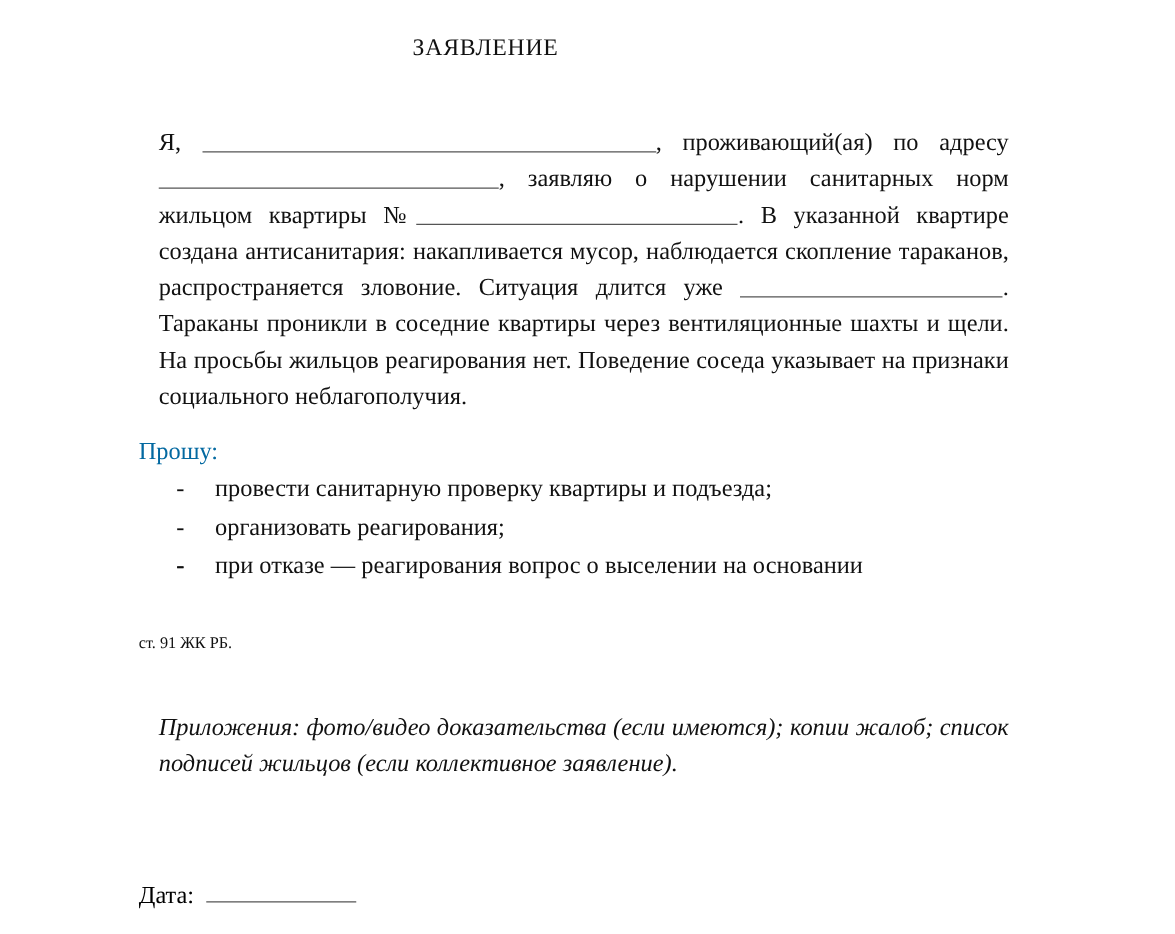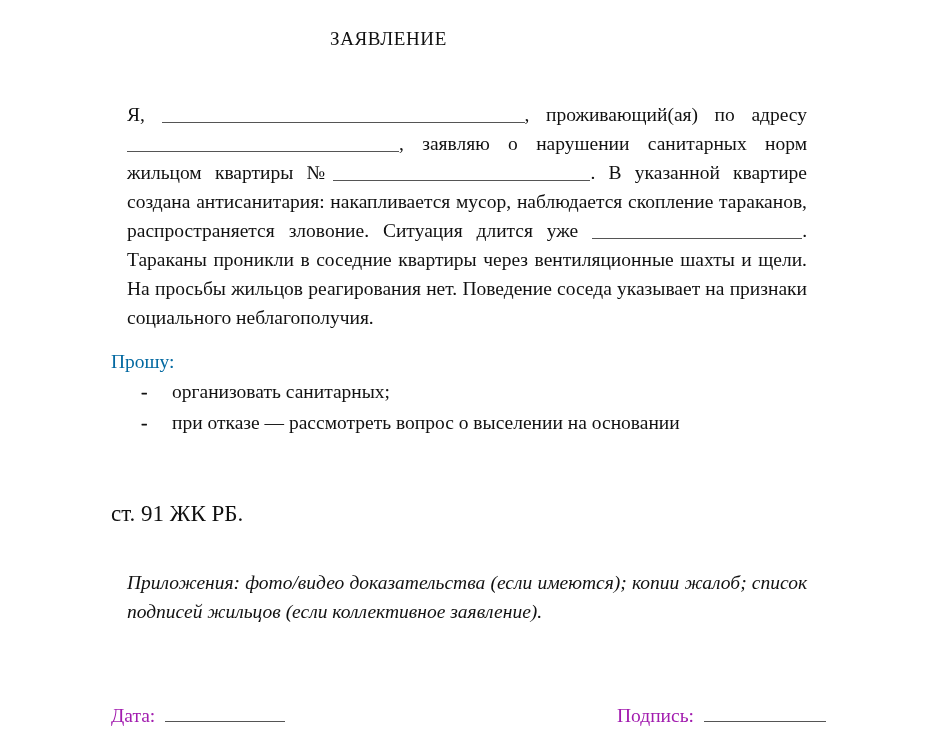--- a/index.html
+++ b/index.html
@@ -82,21 +82,21 @@
   }
   .ask-item .dash {
     position: absolute;
     left: 30px;
     top: 0;
   }
   .ask-tail {
     position: absolute;
     left: 111px;
     top: 499px;
-    font-size: 23px;
+    font-size: 13px;
     line-height: 29px;
     color: #111111;
   }
 
   .attach-block {
     position: absolute;
     left: 111px;
     top: 552px;
     width: 712px;
     font-style: italic;
@@ -104,21 +104,21 @@
 
   .footer {
     position: absolute;
     left: 111px;
     top: 703px;
     width: 715px;
     display: flex;
     justify-content: space-between;
     align-items: baseline;
     font-size: 19.5px;
-    color: #a21caf;
+    color: #000000;
   }
   .foot-cell {
     display: flex;
     align-items: baseline;
     white-space: nowrap;
   }
   .foot-label { margin-right: 10px; }
   .foot-rule {
     display: inline-block;
     width: 120px;
@@ -134,36 +134,32 @@
 
   <div class="doc-title">ЗАЯВЛЕНИЕ</div>
 
   <div class="body-block">
     <p class="just"><span>Я,</span> <span class="blank blank-a"></span><span>, проживающий(ая) по адресу</span> <span class="blank blank-b"></span><span>, заявляю о нарушении санитарных норм жильцом квартиры №</span><span class="blank blank-c"></span><span>. В указанной квартире создана антисанитария: накапливается мусор, наблюдается скопление тараканов, распространяется зловоние. Ситуация длится уже</span> <span class="blank blank-d"></span><span>. Тараканы проникли в соседние квартиры через вентиляционные шахты и щели. На просьбы жильцов реагирования нет. Поведение соседа указывает на признаки социального неблагополучия.</span></p>
   </div>
 
   <div class="ask-label">Прошу:</div>
 
   <div class="ask-list">
+    <span class="ask-item"><span class="dash">-</span><span>провести санитарную проверку квартиры и подъезда;</span></span>
+    <span class="ask-item"><span class="dash">-</span><span>организовать реагирования;</span></span>
     <span class="ask-item"><span class="dash">-</span></span>
-    <span class="ask-item"><span class="dash">-</span><span>организовать санитарных;</span></span>
-    <span class="ask-item"><span class="dash">-</span></span>
-    <span class="ask-item"><span class="dash">-</span><span>при отказе — рассмотреть вопрос о выселении на основании</span></span>
+    <span class="ask-item"><span class="dash">-</span><span>при отказе — реагирования вопрос о выселении на основании</span></span>
   </div>
 
   <div class="ask-tail">ст. 91 ЖК РБ.</div>
 
   <div class="attach-block">
     <p class="just">Приложения: фото/видео доказательства (если имеются); копии жалоб; список подписей жильцов (если коллективное заявление).</p>
   </div>
 
   <div class="footer">
     <div class="foot-cell">
       <span class="foot-label">Дата:</span>
       <span class="foot-rule"></span>
     </div>
-    <div class="foot-cell">
-      <span class="foot-label">Подпись:</span>
-      <span class="foot-rule sign"></span>
-    </div>
   </div>
 
 </div>
 
 </body></html>

